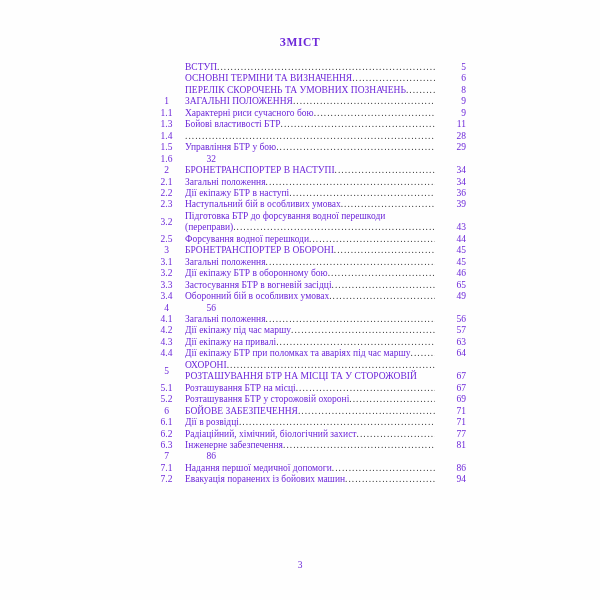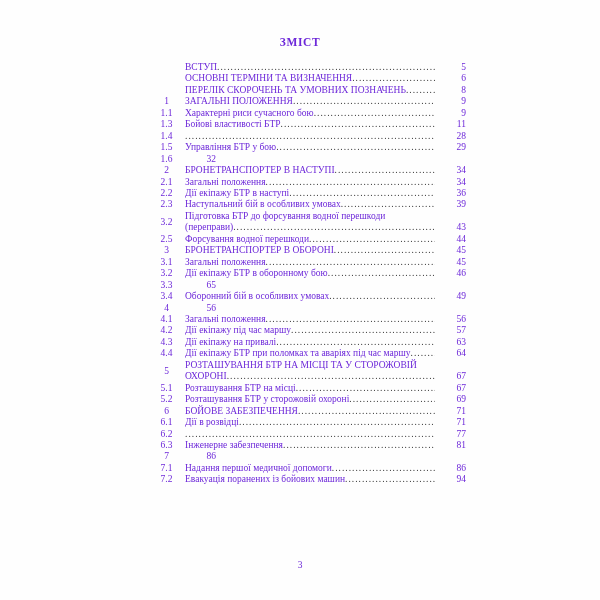--- a/index.html
+++ b/index.html
@@ -240,20 +240,26 @@
         <span class="toc-body">
           <span class="toc-line">
             <span class="toc-text">Дії екіпажу БТР в оборонному бою</span>
             <span class="leader"></span>
           </span>
         </span>
         <span class="toc-page">46</span>
       </div>
       <div class="toc-row">
         <span class="toc-num">3.3</span>
+        <span class="toc-body">
+          <span class="toc-line">
+            <span class="toc-text">Застосування БТР в вогневій засідці</span>
+            <span class="leader"></span>
+          </span>
+        </span>
         <span class="toc-page">65</span>
       </div>
       <div class="toc-row">
         <span class="toc-num">3.4</span>
         <span class="toc-body">
           <span class="toc-line">
             <span class="toc-text">Оборонний бій в особливих умовах</span>
             <span class="leader"></span>
           </span>
         </span>
@@ -300,26 +306,26 @@
             <span class="toc-text">Дії екіпажу БТР при поломках та аваріях під час маршу</span>
             <span class="leader"></span>
           </span>
         </span>
         <span class="toc-page">64</span>
       </div>
       <div class="toc-row">
         <span class="toc-num">5</span>
         <span class="toc-body">
           <span class="toc-line">
+            <span class="toc-text">ОХОРОНІ</span>
+            <span class="leader"></span>
+          </span>
+          <span class="toc-line">
             <span class="toc-text">РОЗТАШУВАННЯ БТР НА МІСЦІ ТА У СТОРОЖОВІЙ</span>
           </span>
-          <span class="toc-line">
-            <span class="toc-text">ОХОРОНІ</span>
-            <span class="leader"></span>
-          </span>
         </span>
         <span class="toc-page">67</span>
       </div>
       <div class="toc-row">
         <span class="toc-num">5.1</span>
         <span class="toc-body">
           <span class="toc-line">
             <span class="toc-text">Розташування БТР на місці</span>
             <span class="leader"></span>
           </span>
@@ -353,20 +359,21 @@
             <span class="toc-text">Дії в розвідці</span>
             <span class="leader"></span>
           </span>
         </span>
         <span class="toc-page">71</span>
       </div>
       <div class="toc-row">
         <span class="toc-num">6.2</span>
         <span class="toc-body">
           <span class="toc-line">
+            <span class="toc-text">Радіаційний, хімічний, біологічний захист</span>
             <span class="leader"></span>
           </span>
         </span>
         <span class="toc-page">77</span>
       </div>
       <div class="toc-row">
         <span class="toc-num">6.3</span>
         <span class="toc-body">
           <span class="toc-line">
             <span class="toc-text">Інженерне забезпечення</span>

